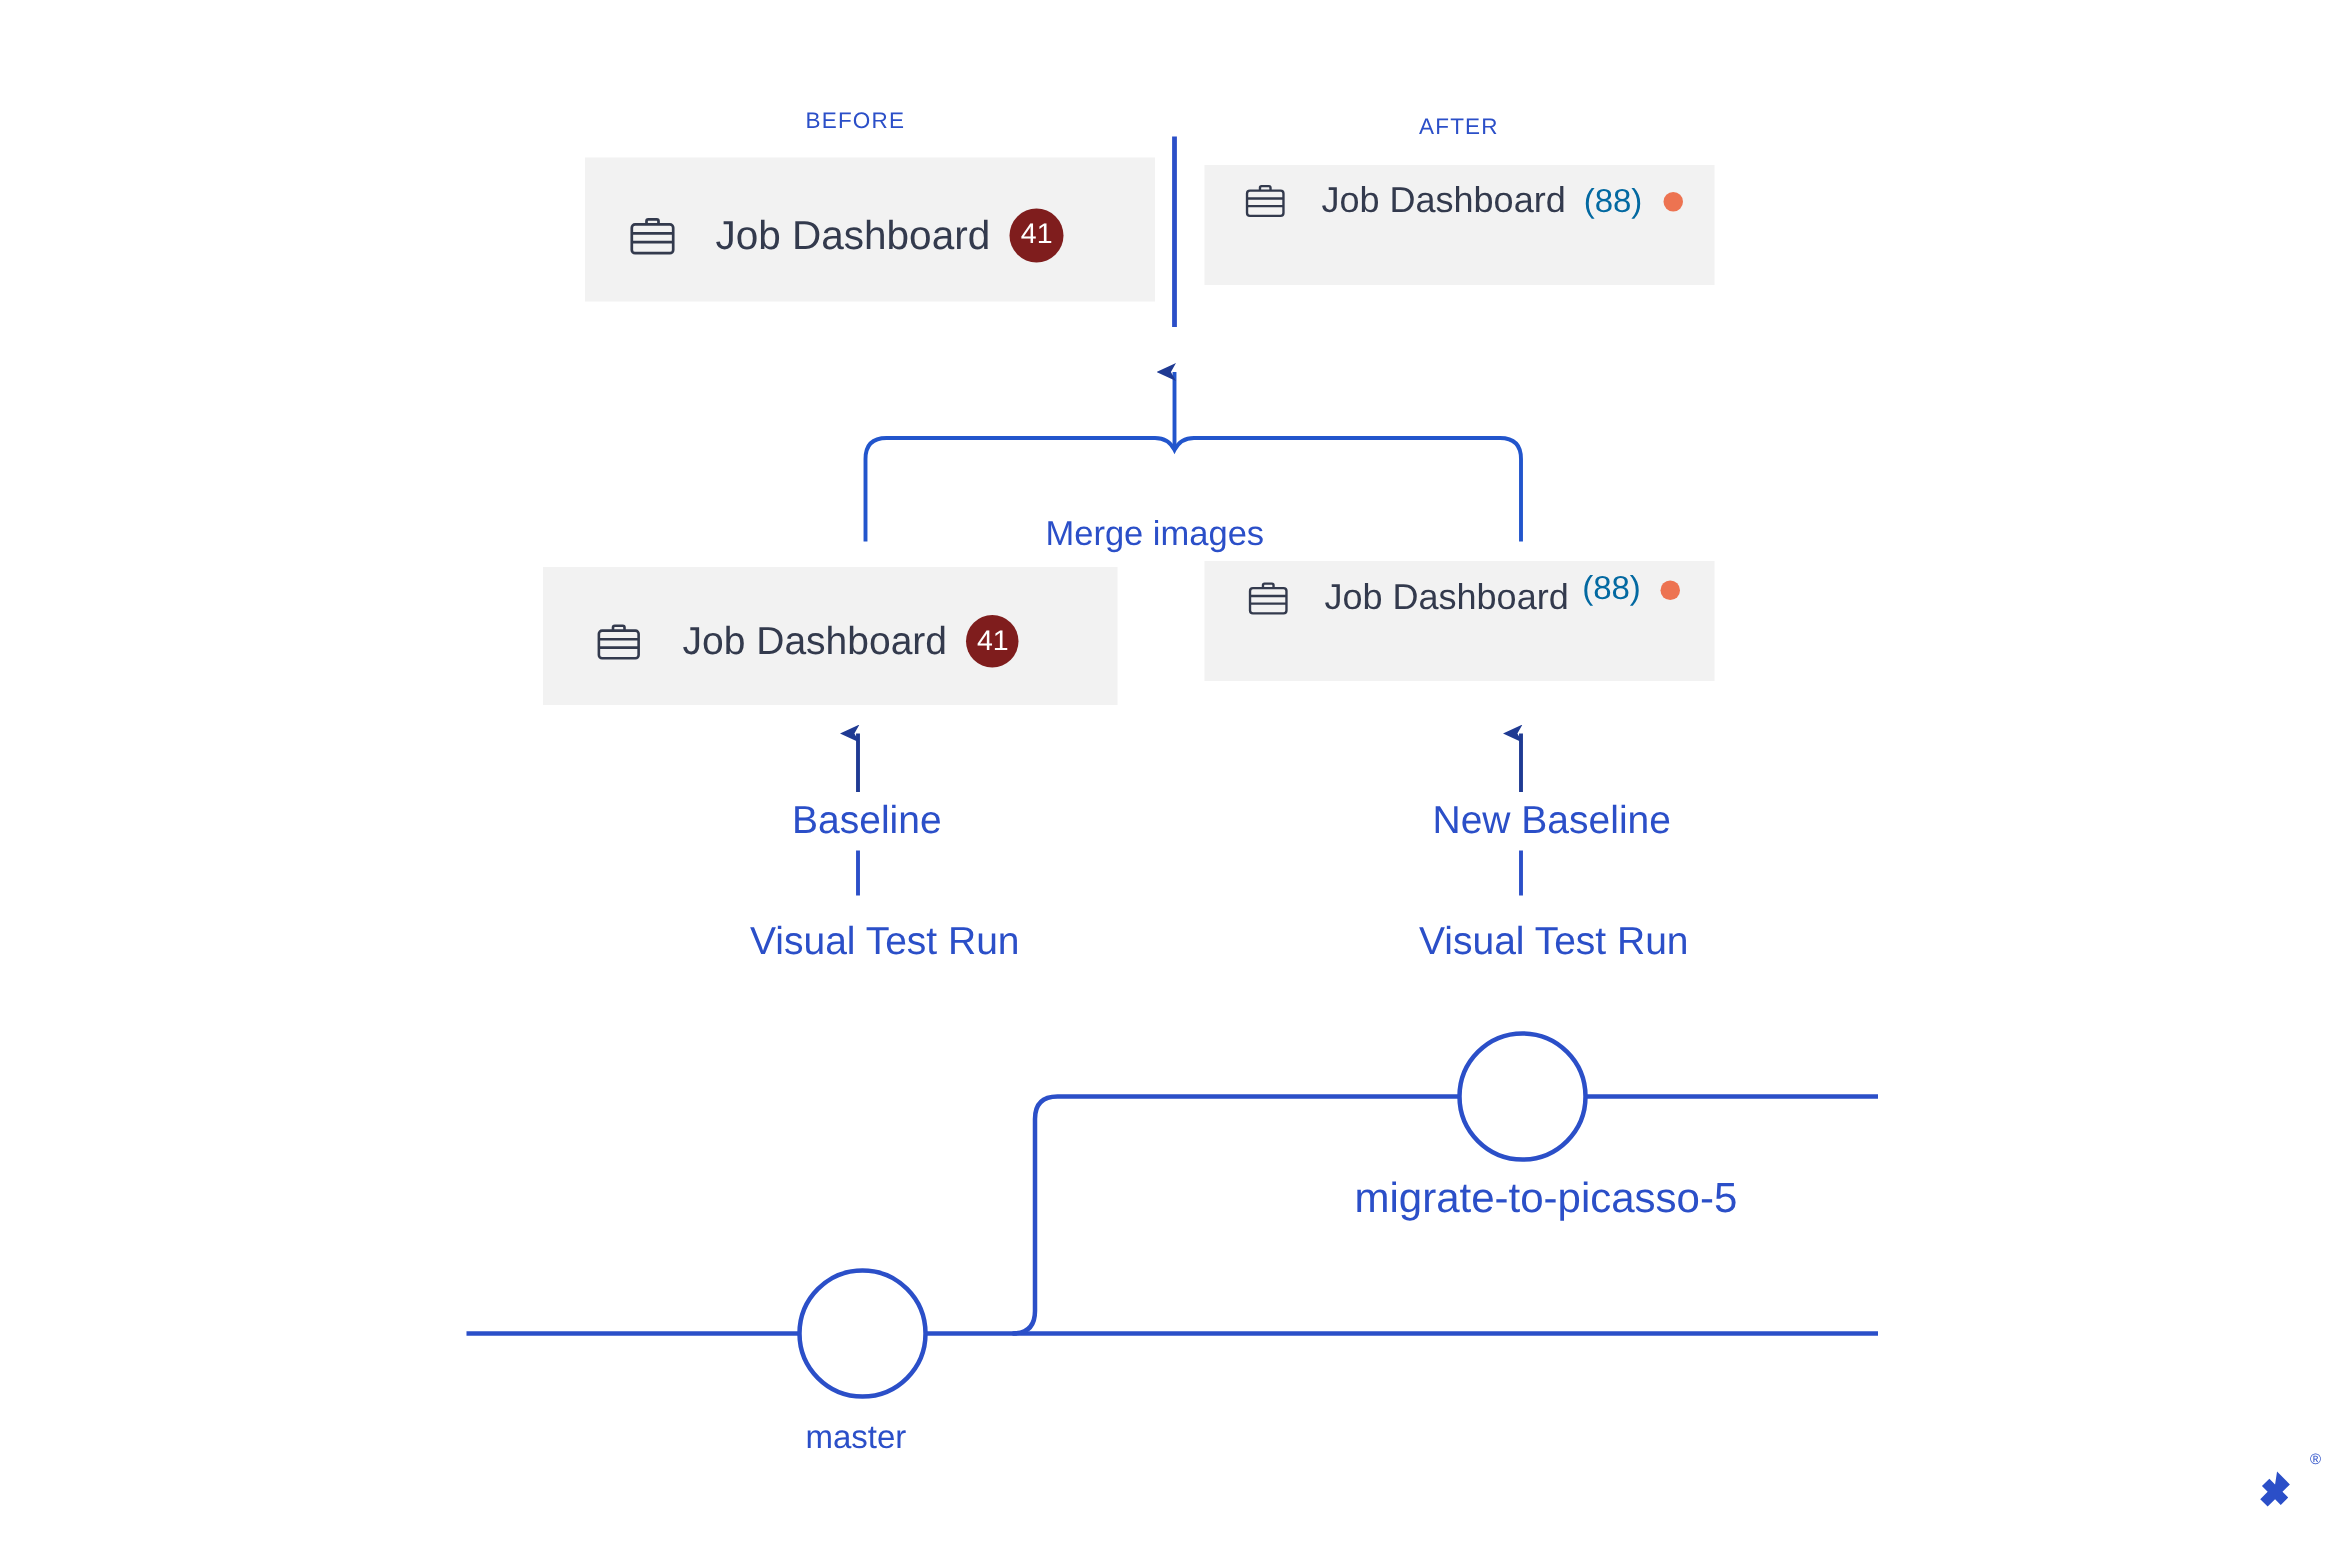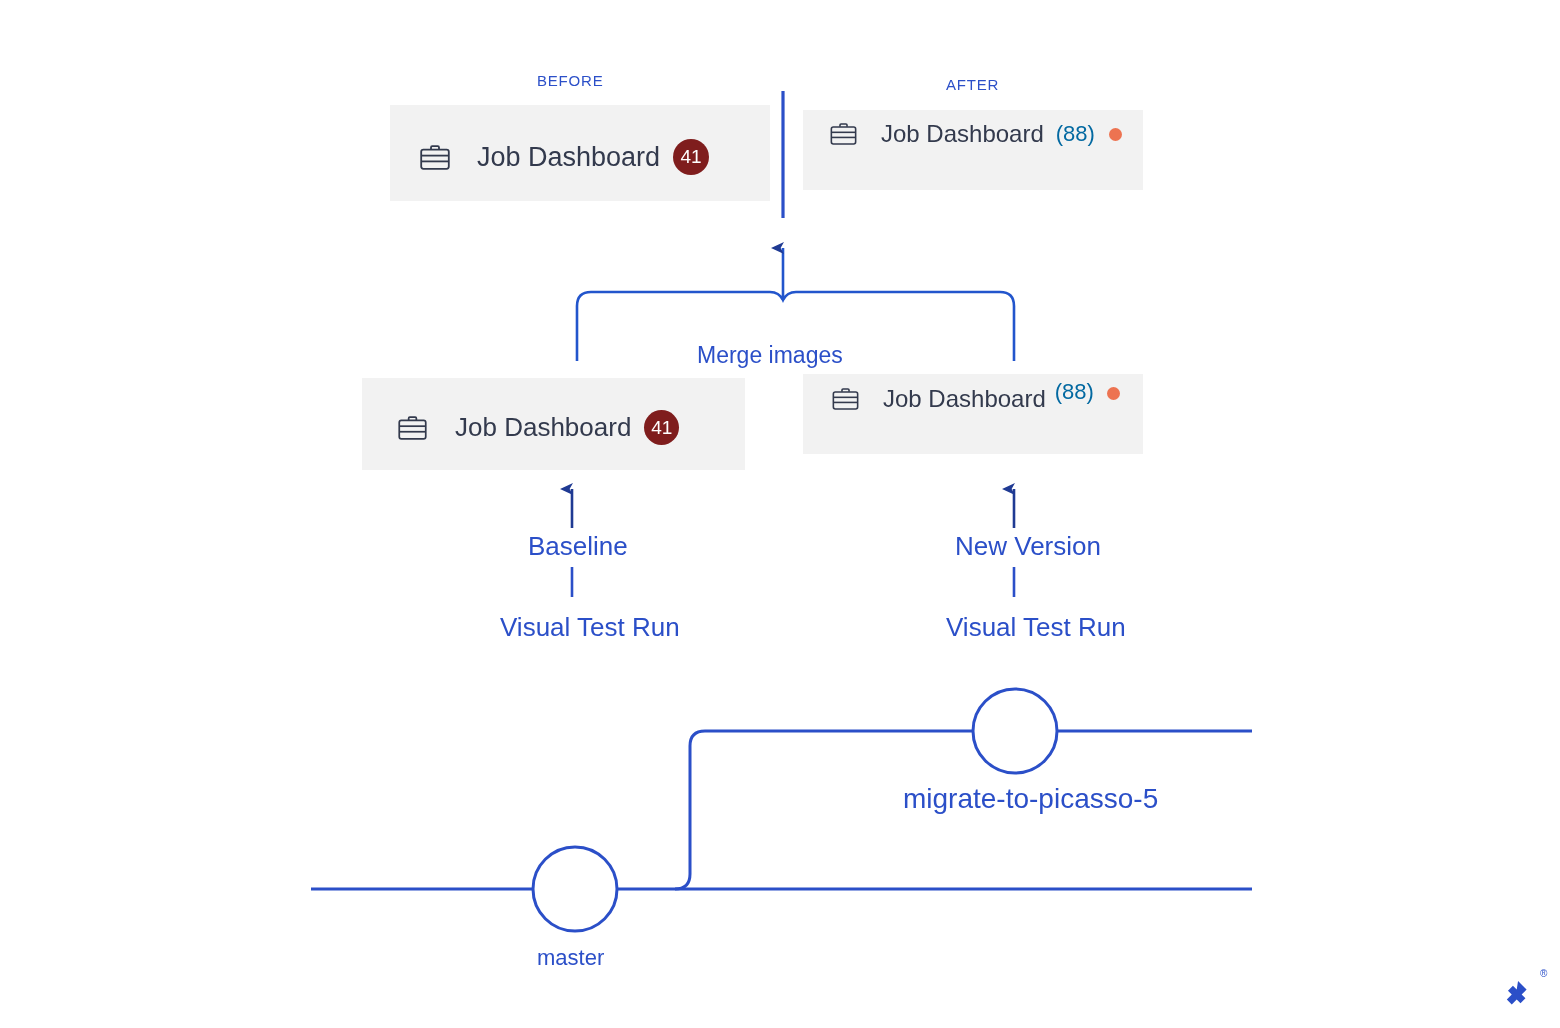--- a/index.html
+++ b/index.html
@@ -245,21 +245,21 @@
         </svg>
       </span>
       <span class="card-title">Job Dashboard</span>
       <span class="paren-count">(88)</span>
       <span class="dot"></span>
     </div>
   </div>
 
   <div class="flow-label" id="label-merge">Merge images</div>
   <div class="flow-label" id="label-baseline">Baseline</div>
-  <div class="flow-label" id="label-newver">New Version</div>
+  <div class="flow-label" id="label-newver">New Baseline</div>
   <div class="flow-label" id="label-vtr-left">Visual Test Run</div>
   <div class="flow-label" id="label-vtr-right">Visual Test Run</div>
 
   <div class="flow-label" id="label-master">master</div>
   <div class="flow-label" id="label-branch">migrate-to-picasso-5</div>
 
   <div id="logo">
     <svg viewBox="0 0 46 46" width="46" height="46">
       <path d="M23.2 3.2 L32.2 12.2 L27.0 17.4 L31.0 21.4 L25.8 26.6
                L21.8 22.6 L16.6 27.8 L11.4 22.6 L16.6 17.4 L12.6 13.4

